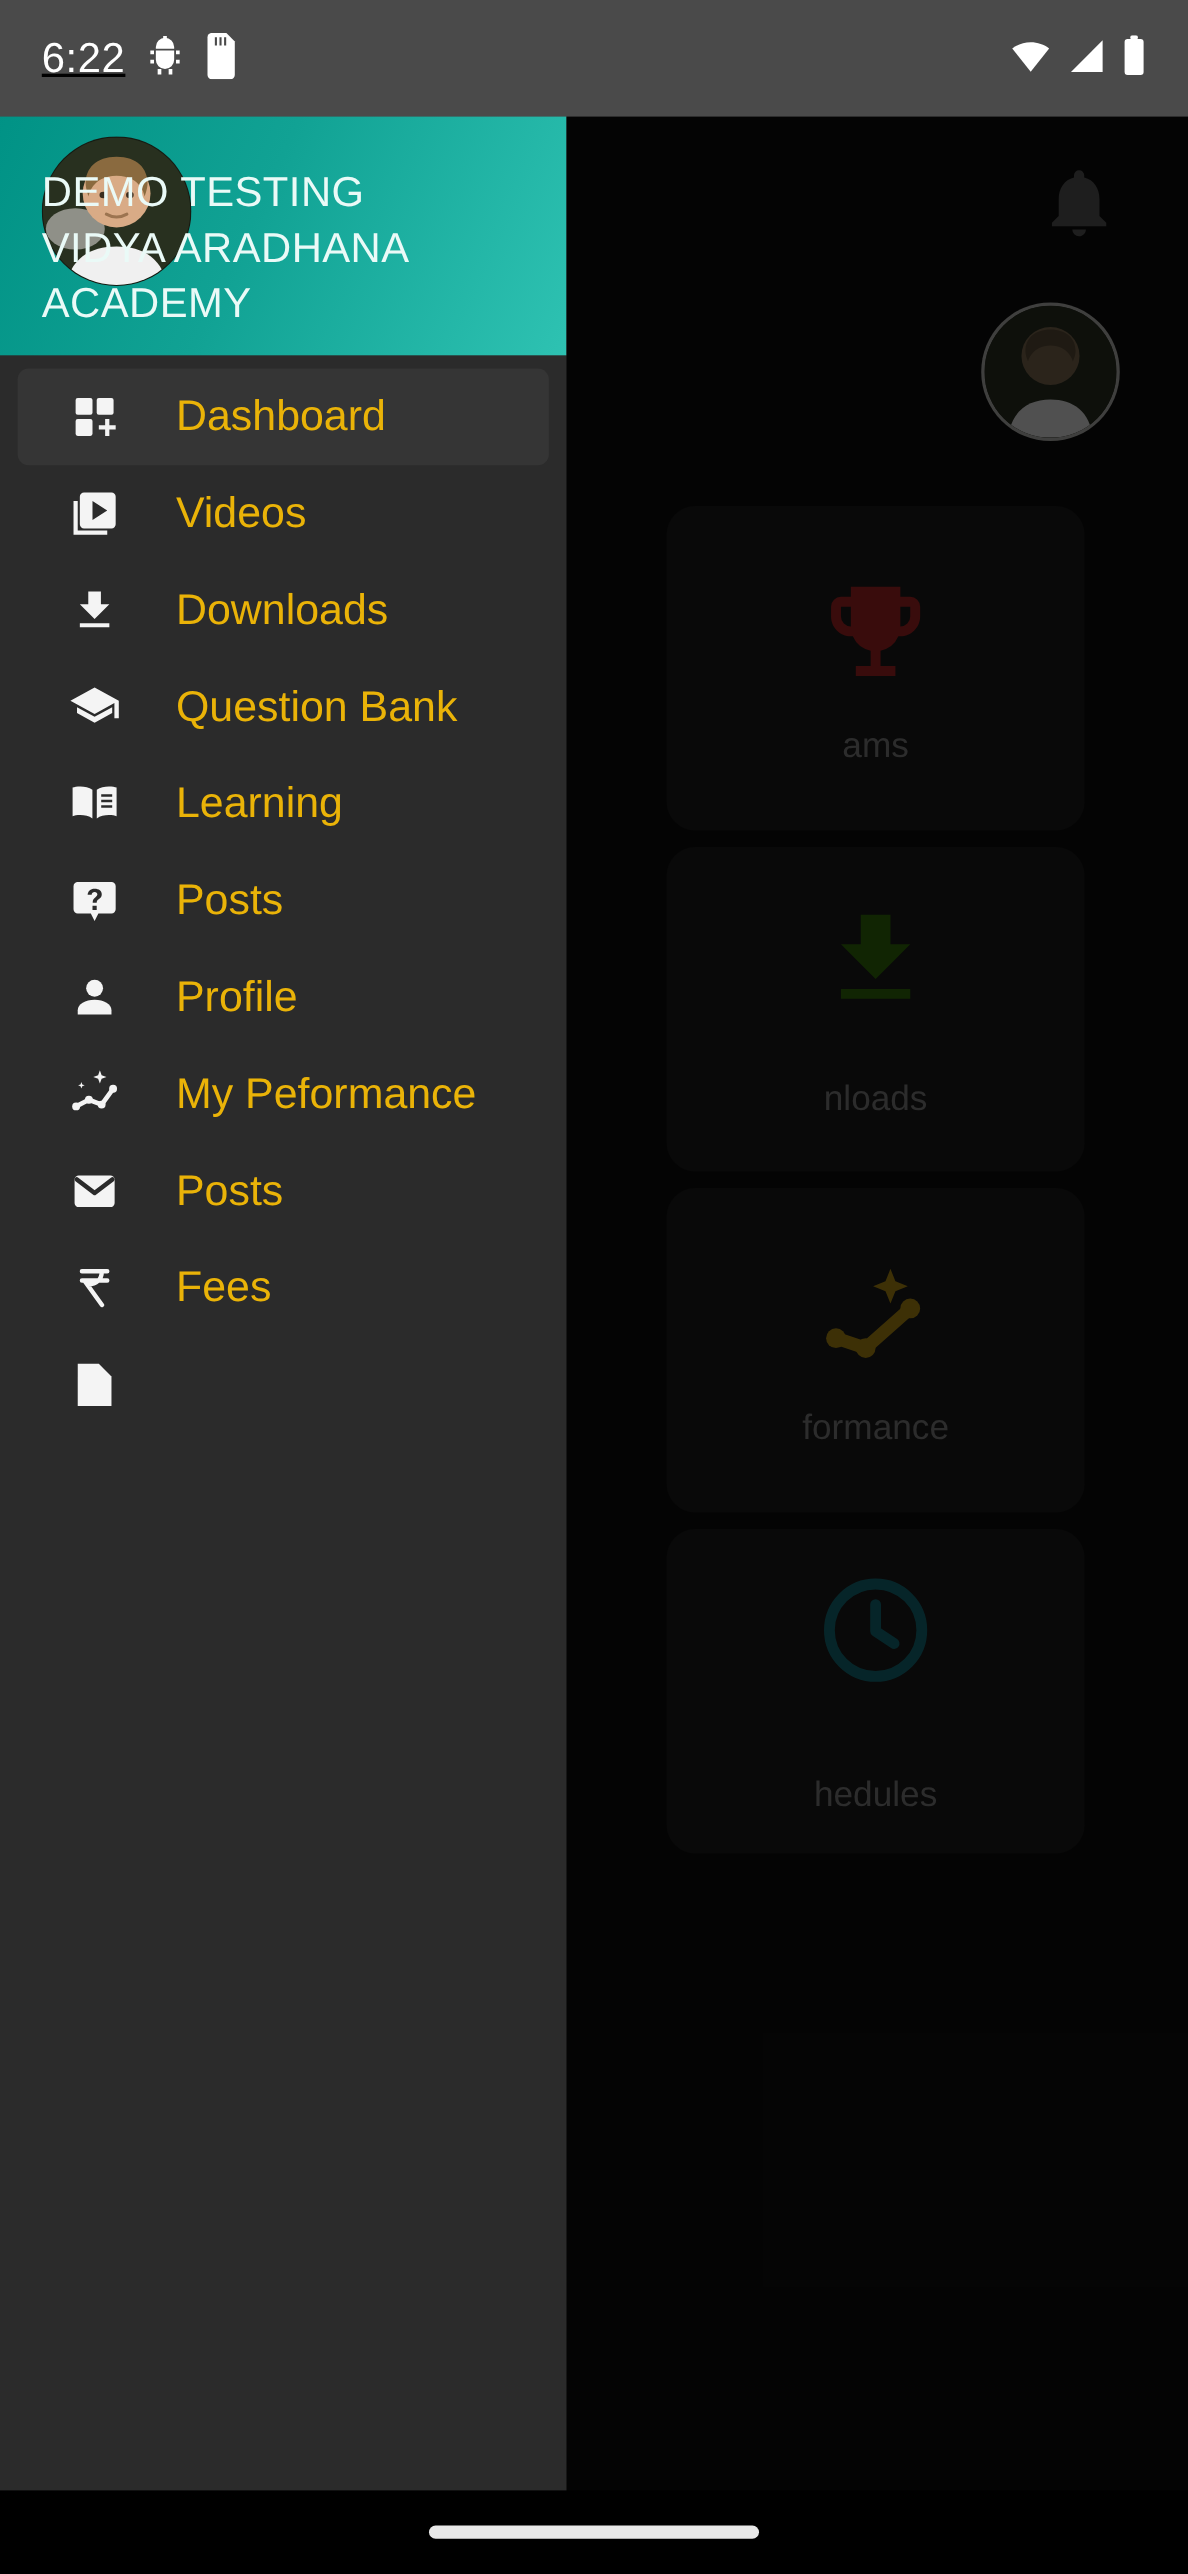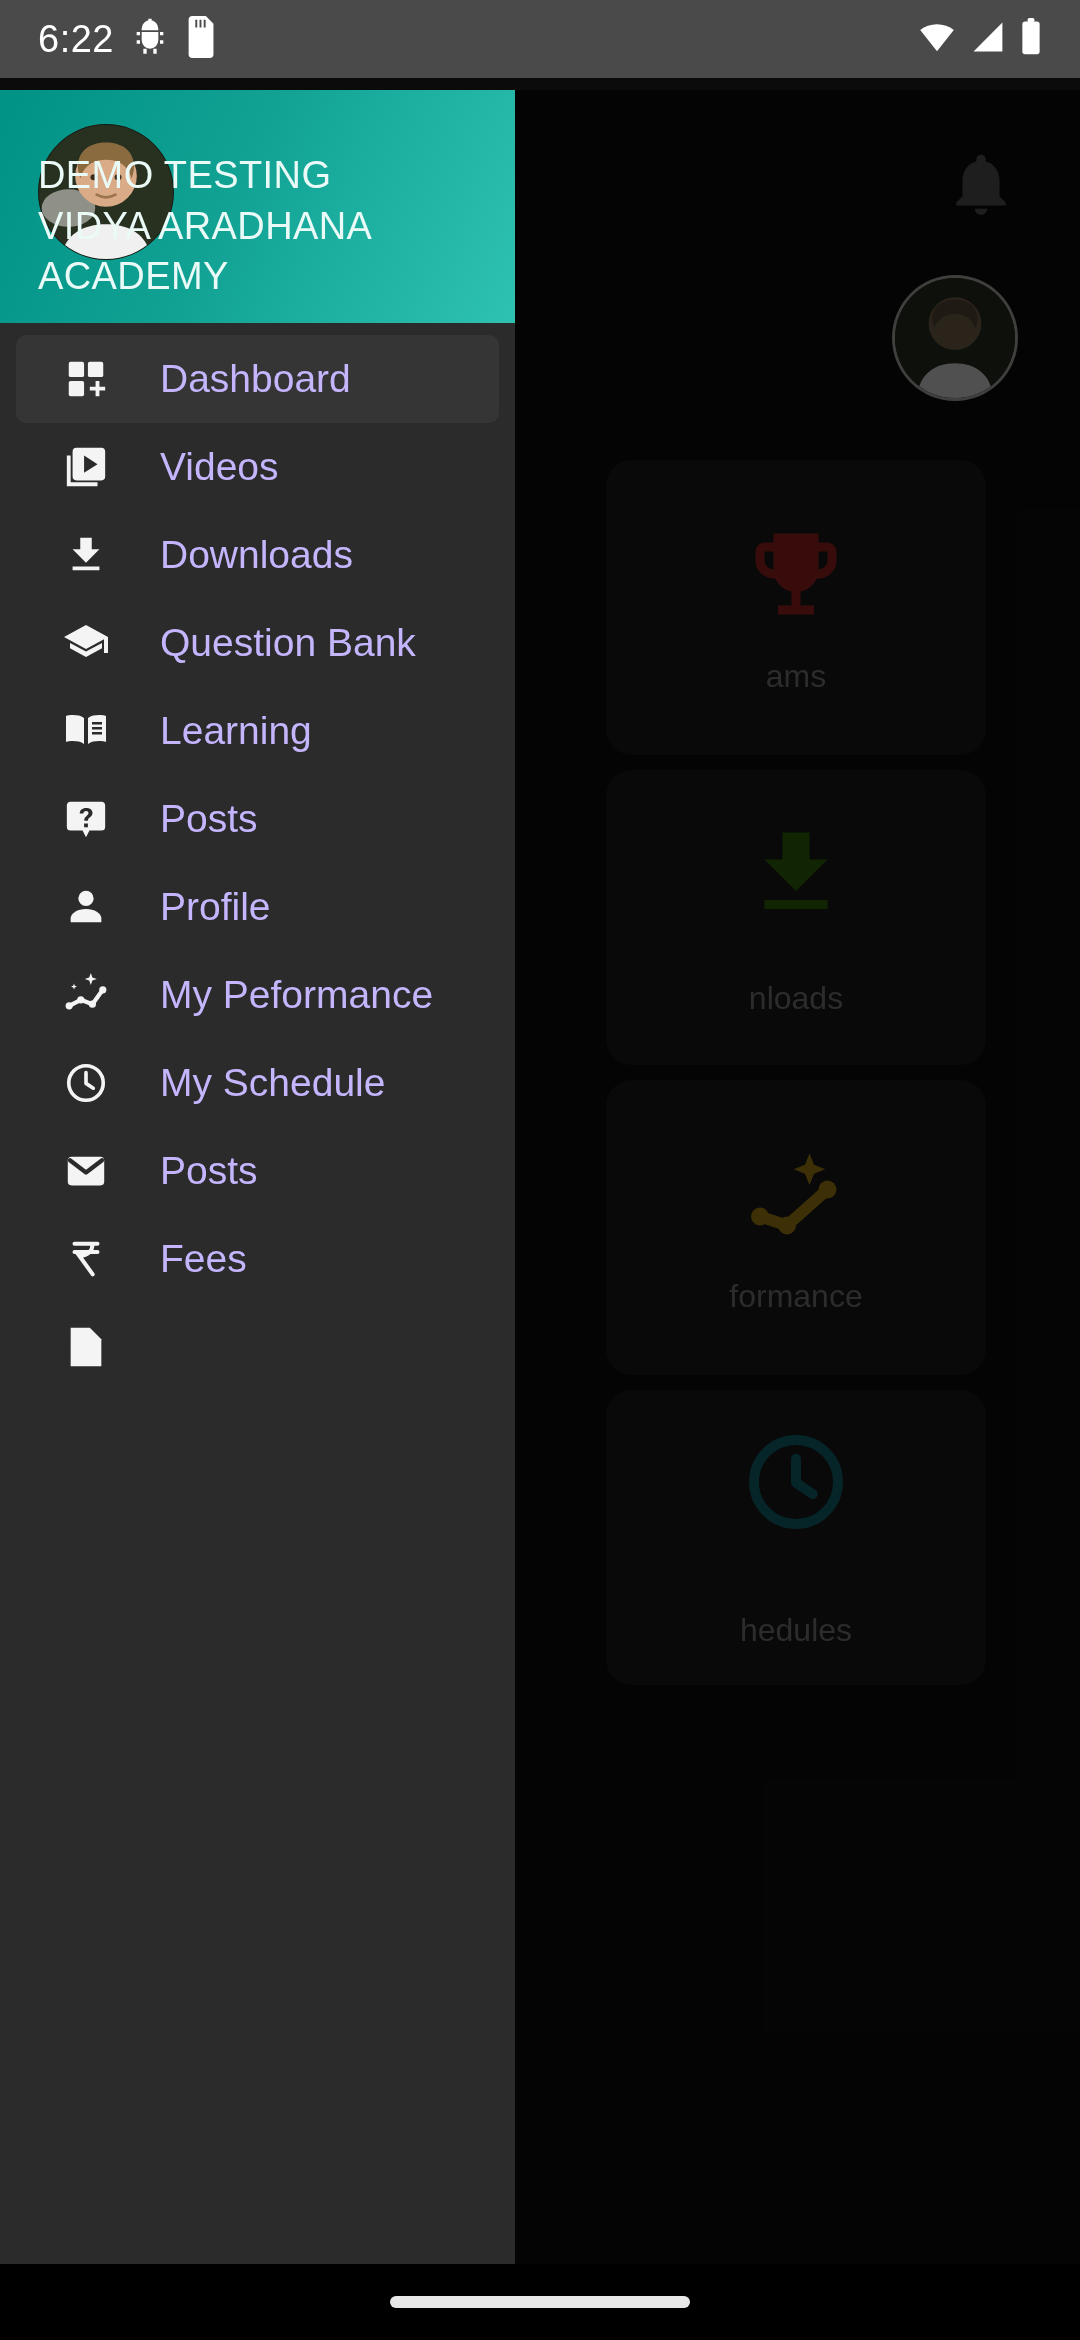--- a/index.html
+++ b/index.html
@@ -6,23 +6,23 @@
   html, body {
     width:1080px; height:2340px;
     background:#000;
     font-family:"Liberation Sans", sans-serif;
     overflow:hidden;
   }
   #screen { position:relative; width:1080px; height:2340px; overflow:hidden; background:#0b0b0b; }
 
   
   #statusbar {
-    position:absolute; top:0; left:0; width:1080px; height:78px;
+    position:absolute; top:0; left:0; width:1080px; height:106px;
     background:#4a4a4a; display:flex; align-items:center;
-    padding:0 38px; z-index:60;
+    padding:0 38px; z-index:60;text-decoration:underline;
   }
   .sb-left { display:flex; align-items:center; gap:16px; }
   .sb-right { margin-left:auto; display:flex; align-items:center; gap:14px; }
   .sb-time { color:#fff; font-size:38px; letter-spacing:0.5px; }
   .sb-ico { display:block; }
 
   
   #bg { position:absolute; inset:90px 0 0 0; background:#0c0c0c; z-index:10; }
   #bg-topbar { position:absolute; top:0; left:0; right:0; height:240px; }
   #bg-bell { position:absolute; right:62px; top:52px; opacity:.45; }
@@ -71,21 +71,21 @@
   #drawer-user .l1 { color:#eafaf7; font-size:38px; letter-spacing:.4px; line-height:1.1; }
   #drawer-user .l2 { color:#eafaf7; font-size:38px; letter-spacing:.4px; line-height:1.3; margin-top:5px; }
 
   #drawer-menu { flex:1 1 auto; overflow:hidden; padding-top:12px; }
   .mi {
     display:flex; align-items:center; height:88px;
     padding:0 0 0 46px; margin:0 16px; border-radius:10px;
   }
   .mi.sel { background:#353535; }
   .mi .mi-ico { width:48px; height:48px; flex:0 0 48px; display:flex; align-items:center; justify-content:center; }
-  .mi .mi-label { margin-left:50px; color:#c4b5fd; font-size:39px; white-space:nowrap; }
+  .mi .mi-label { margin-left:50px; color:#eab308; font-size:39px; white-space:nowrap; }
 
   .mi.partial { opacity:1; }
 
   
   #toggle-sliver {
     position:absolute; left:430px; bottom:-2px; width:62px; height:34px;
     background:#7ae582; border-radius:34px 34px 0 0; z-index:31;
   }
 
   
@@ -266,29 +266,20 @@
             <circle cx="3.6" cy="17.4" r="1.8"></circle>
               <circle cx="9.4" cy="14.4" r="1.8"></circle>
               <circle cx="15.2" cy="16.6" r="1.8"></circle>
               <circle cx="20.4" cy="9.4" r="1.8"></circle>
             <path d="M3.6 17.4 9.4 14.4 15.2 16.6 20.4 9.4" stroke="#f4f4f4" stroke-width="2.1" fill="none" stroke-linecap="round" stroke-linejoin="round"></path>
           </svg>
         </span>
         <span class="mi-label">My Peformance</span>
       </div>
 
-      <div class="mi">
-        <span class="mi-ico">
-          <svg width="46" height="46" viewBox="0 0 24 24" fill="none" stroke="#f4f4f4" stroke-width="1.9">
-            <circle cx="12" cy="12" r="9"></circle>
-              <path d="M12 6.6v5.6l3.8 2.5" stroke-linecap="round" stroke-linejoin="round"></path>
-          </svg>
-        </span>
-        <span class="mi-label">My Schedule</span>
-      </div>
 
       <div class="mi">
         <span class="mi-ico">
           <svg width="46" height="46" viewBox="0 0 24 24" fill="#f4f4f4">
             <rect x="2.5" y="4.5" width="19" height="15" rx="2"></rect>
             <path d="M3.6 6.4 12 12.8l8.4-6.4" stroke="#2b2b2b" stroke-width="2.2" fill="none" stroke-linecap="round" stroke-linejoin="round"></path>
           </svg>
         </span>
         <span class="mi-label">Posts</span>
       </div>

